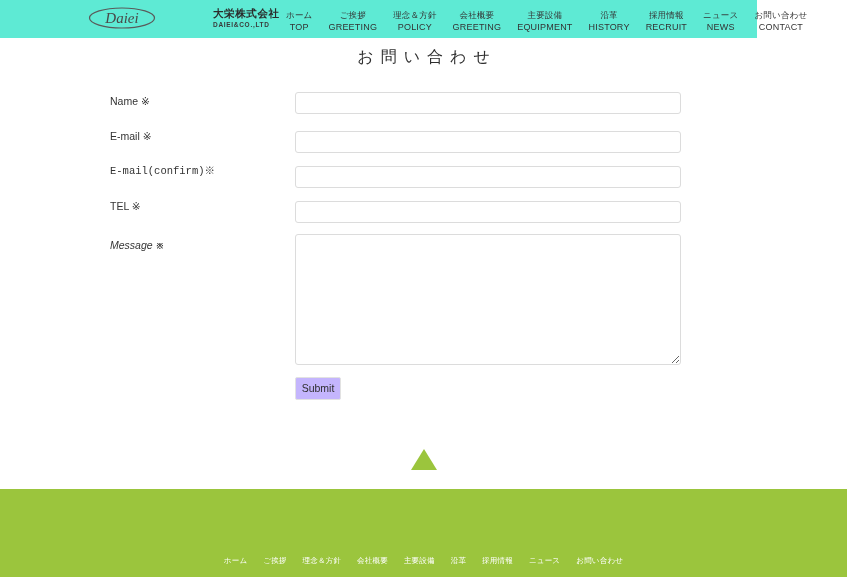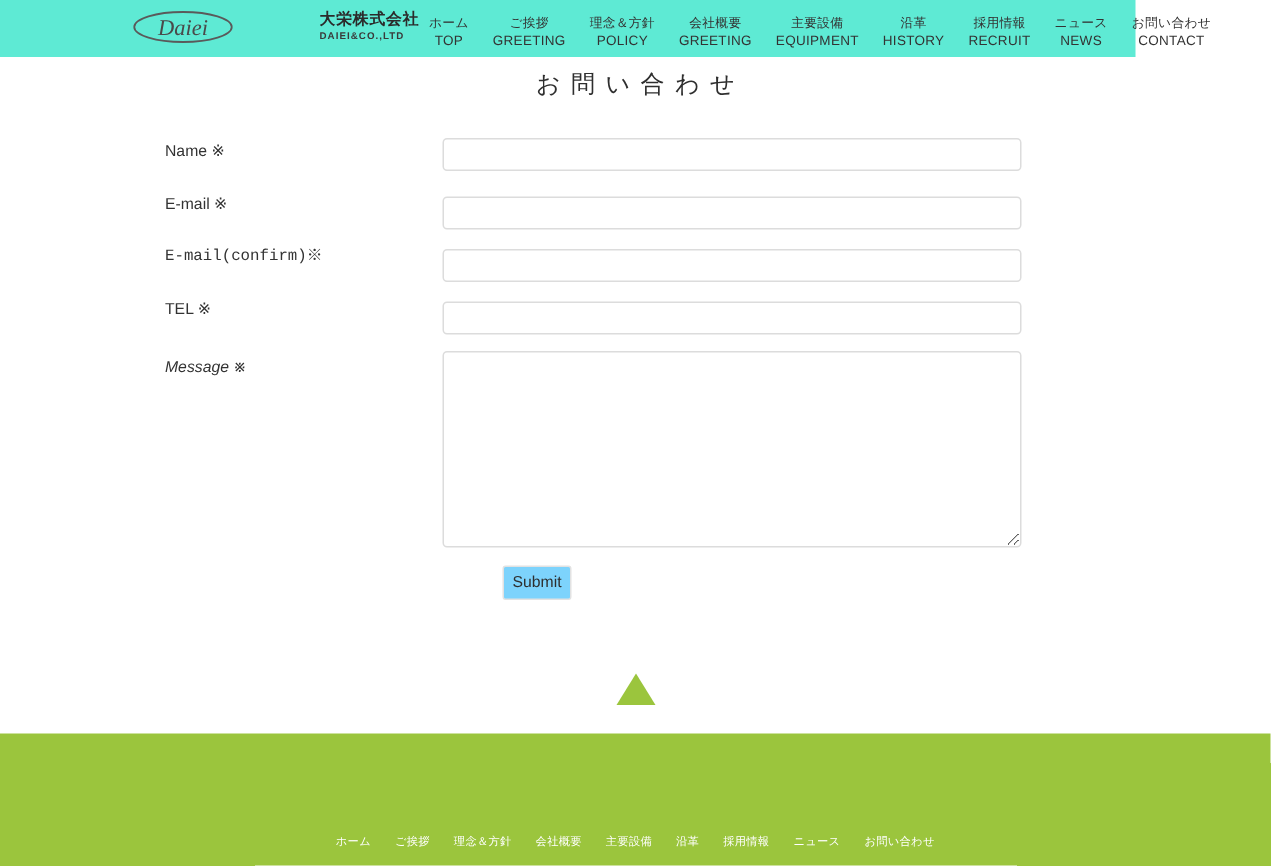--- a/index.html
+++ b/index.html
@@ -172,30 +172,29 @@
   .row-msg   .form-label { top: 146px; font-style: italic; }
   .row-msg   .text-area  { top: 142px; }
 
   .submit-button {
     position: absolute;
     left: 295px;
     top: 285px;
     width: 46px;
     height: 23px;
     box-sizing: border-box;
-    background: #7dd3fc;
+    background: #c4b5fd;
     border: 1px solid #e2e2e2;
     border-radius: 2px;
     font-family: "Liberation Sans", sans-serif;
     font-size: 10.5px;
     color: #2e2e2e;
     cursor: pointer;
     padding: 0;
     line-height: 21px;
-    margin-left: 40px;
   }
 
   
   .scroll-top {
     position: absolute;
     left: 0;
     top: 449px;
     width: 847px;
     display: flex;
     justify-content: center;

